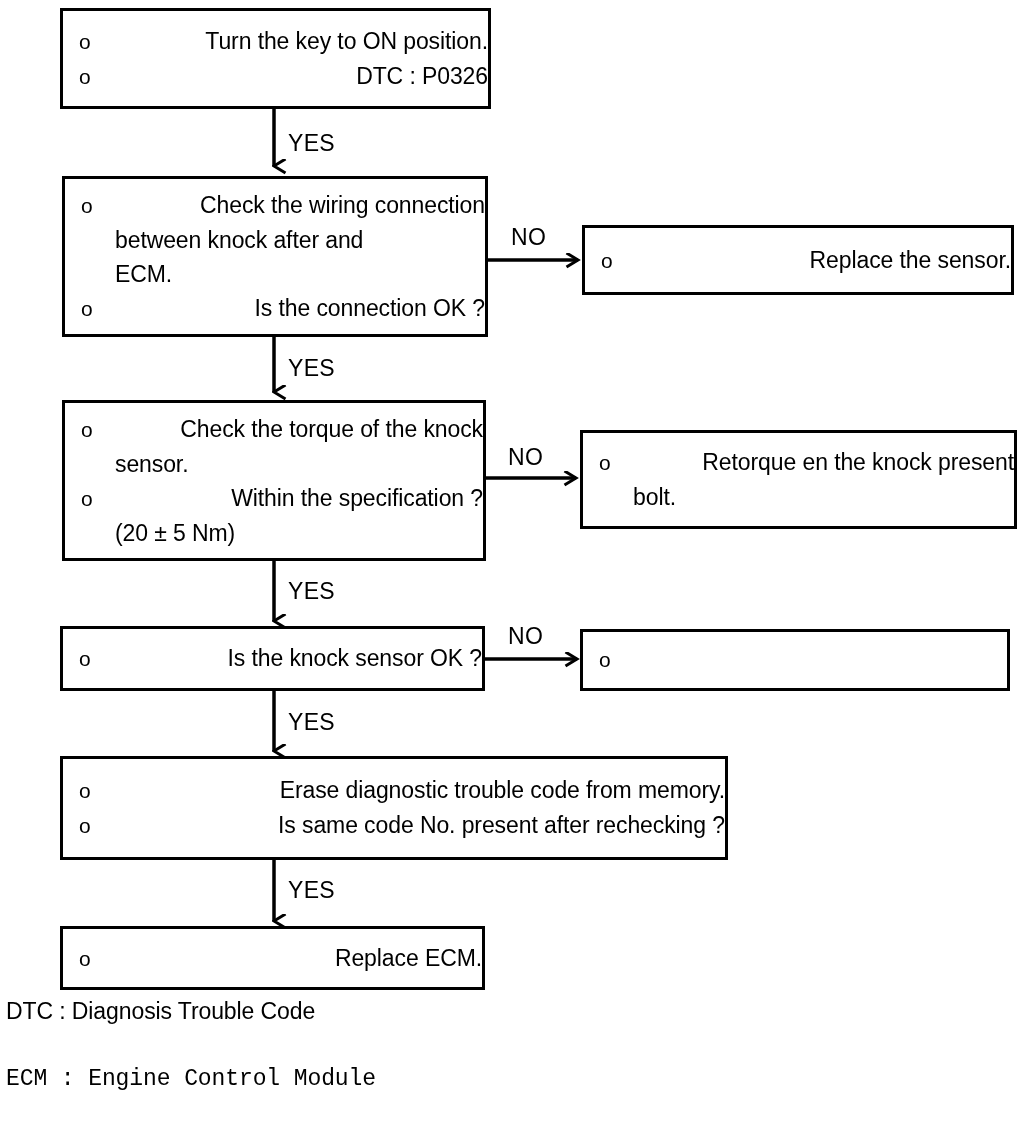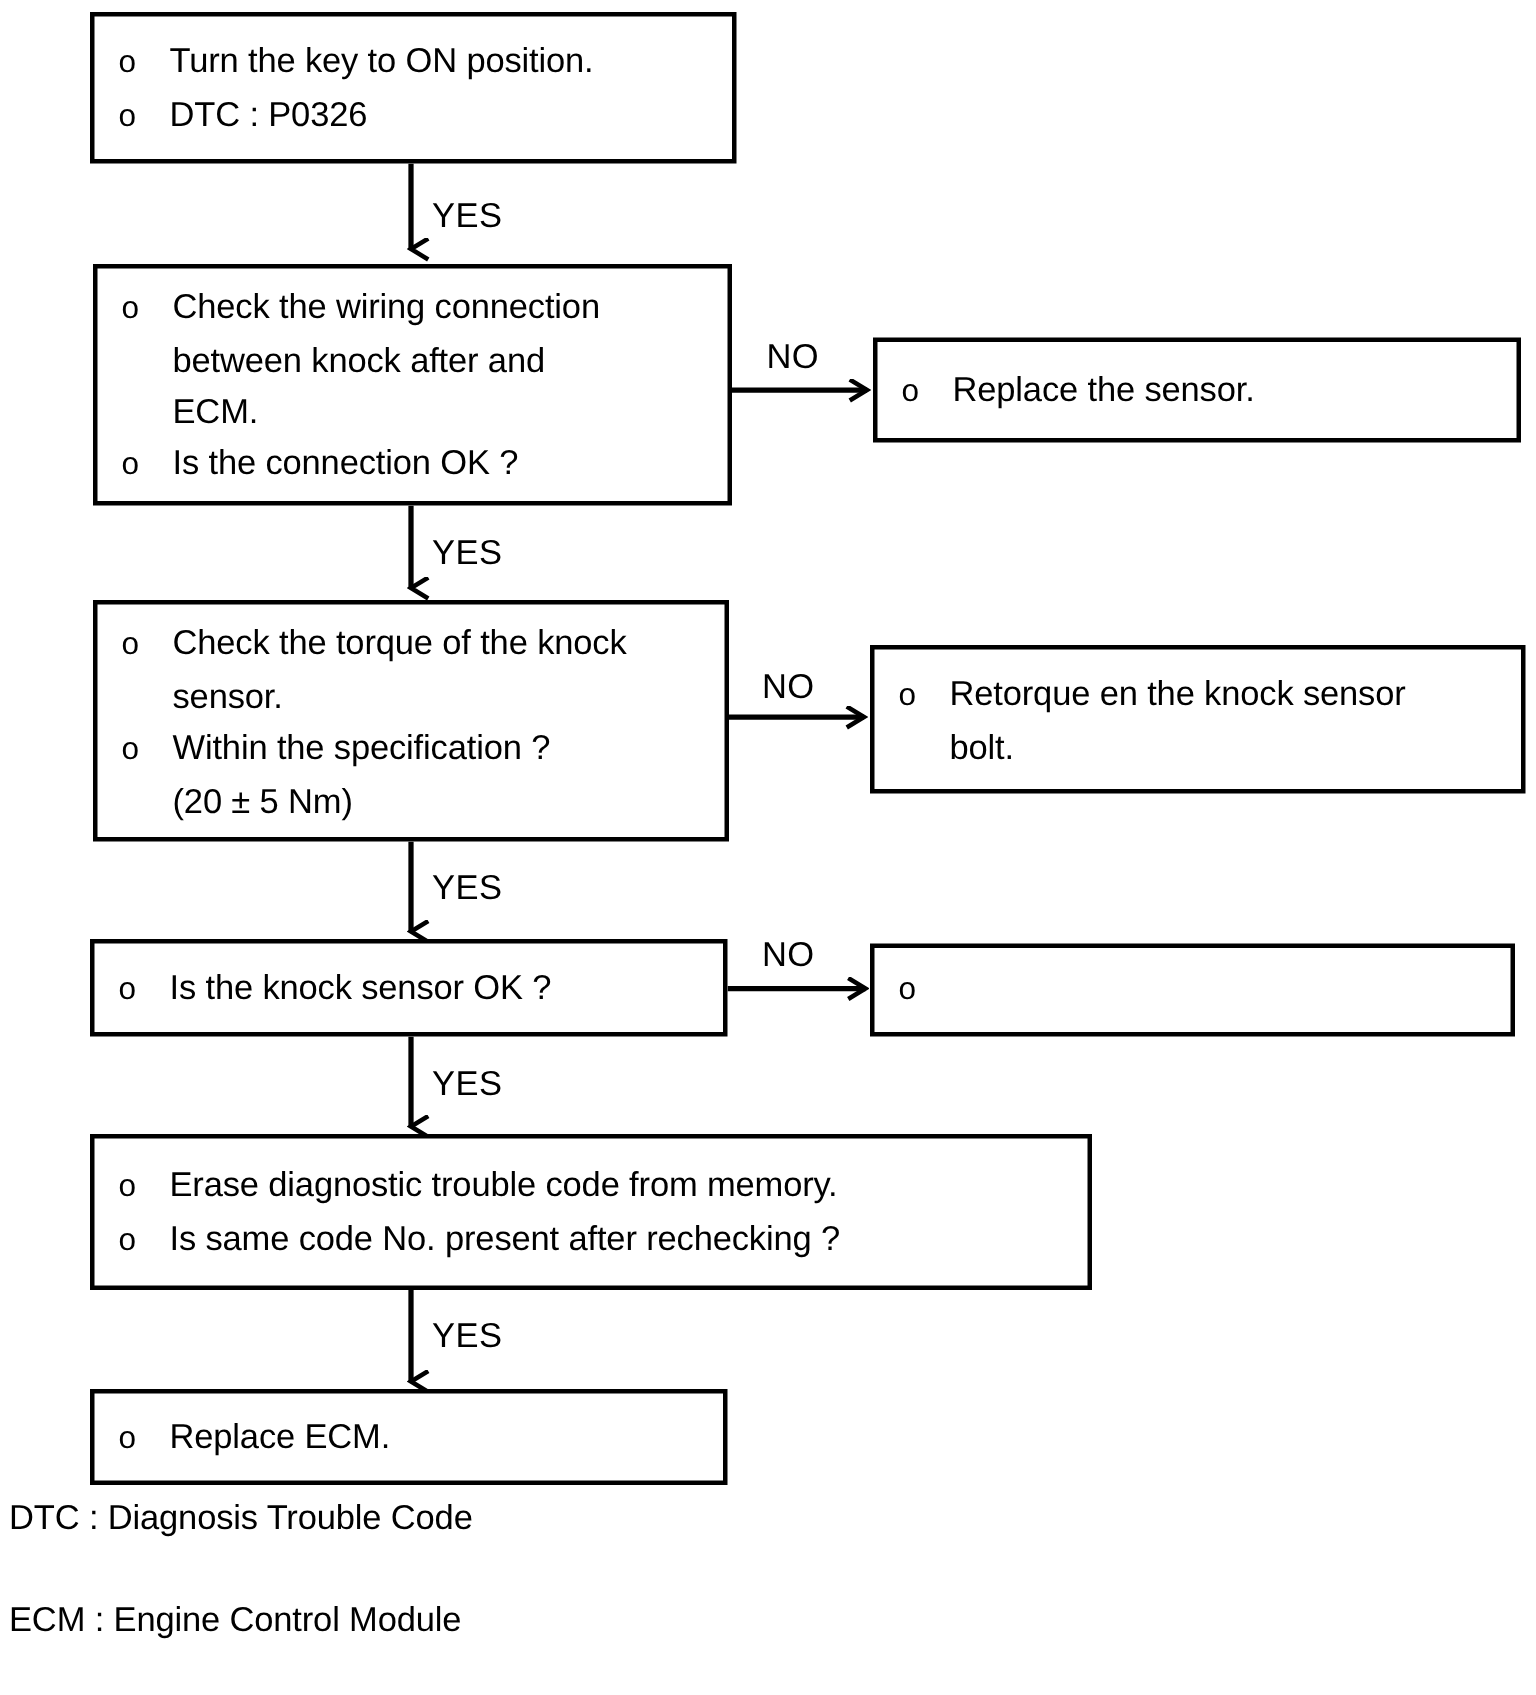--- a/index.html
+++ b/index.html
@@ -48,20 +48,21 @@
     letter-spacing: -0.1px;
   }
   .bullet-mark {
     width: 34px;
     flex: 0 0 34px;
     font-size: 21px;
     line-height: 34px;
   }
   .bullet-text {
     flex: 1 1 auto;
+    text-align: right;
   }
   .cont-line {
     font-size: 23px;
     line-height: 34px;
     padding-left: 34px;
     white-space: pre;
     letter-spacing: -0.1px;
   }
   .edge-label {
     position: absolute;
@@ -191,21 +192,21 @@
         <span class="bullet-mark">o</span>
         <span class="bullet-text">Replace the sensor.</span>
       </div>
     </div>
   </div>
 
   <div class="box" style="left:580px; top:430px; width:437px; height:99px;">
     <div class="box-inner">
       <div class="bullet-line">
         <span class="bullet-mark">o</span>
-        <span class="bullet-text">Retorque en the knock sensor</span>
+        <span class="bullet-text">Retorque en the knock present</span>
       </div>
       <div class="cont-line">bolt.</div>
     </div>
   </div>
 
   <div class="box" style="left:580px; top:629px; width:430px; height:62px;">
     <div class="box-inner">
       <div class="bullet-line">
         <span class="bullet-mark">o</span>
       </div>
@@ -215,15 +216,15 @@
   <div class="edge-label" style="left:288px; top:130px;">YES</div>
   <div class="edge-label" style="left:511px; top:224px;">NO</div>
   <div class="edge-label" style="left:288px; top:355px;">YES</div>
   <div class="edge-label" style="left:508px; top:444px;">NO</div>
   <div class="edge-label" style="left:288px; top:578px;">YES</div>
   <div class="edge-label" style="left:508px; top:623px;">NO</div>
   <div class="edge-label" style="left:288px; top:709px;">YES</div>
   <div class="edge-label" style="left:288px; top:877px;">YES</div>
 
   <div class="legend" style="left:6px; top:994px;">DTC : Diagnosis Trouble Code</div>
-  <div class="legend" style="left:6px; top:1062px;">ECM : Engine Control Module</div>
+  <div class="legend" style="left:6px; top:1062px;font-family:Liberation Mono, monospace;">ECM : Engine Control Module</div>
 
 </div>
 
 </body></html>

